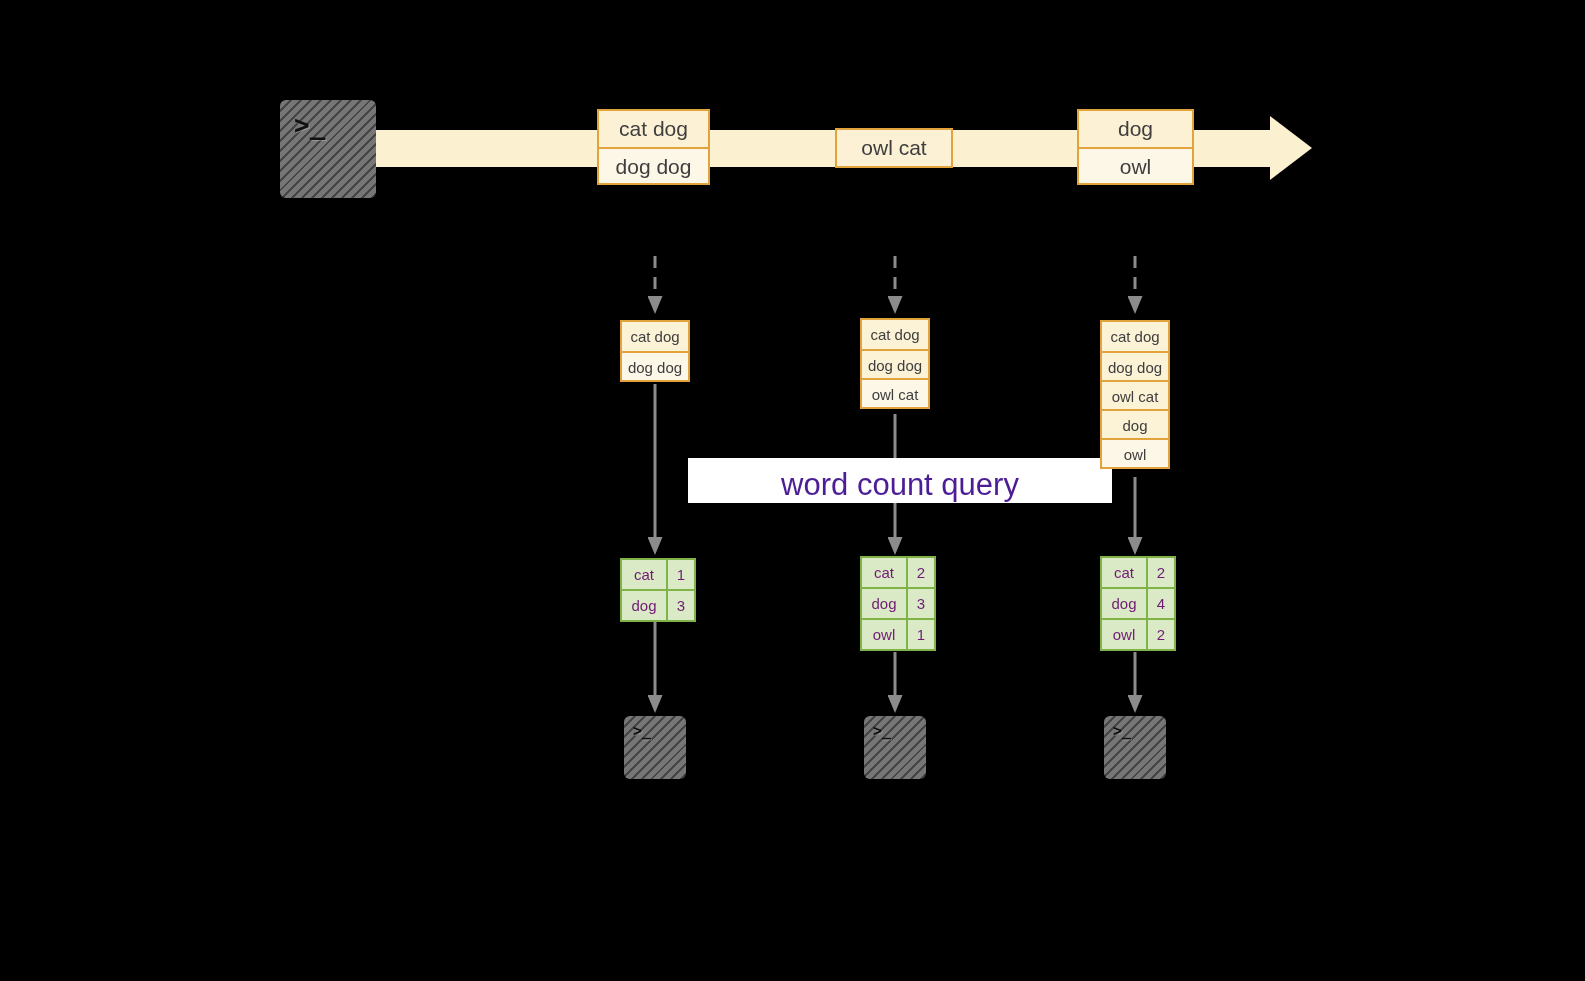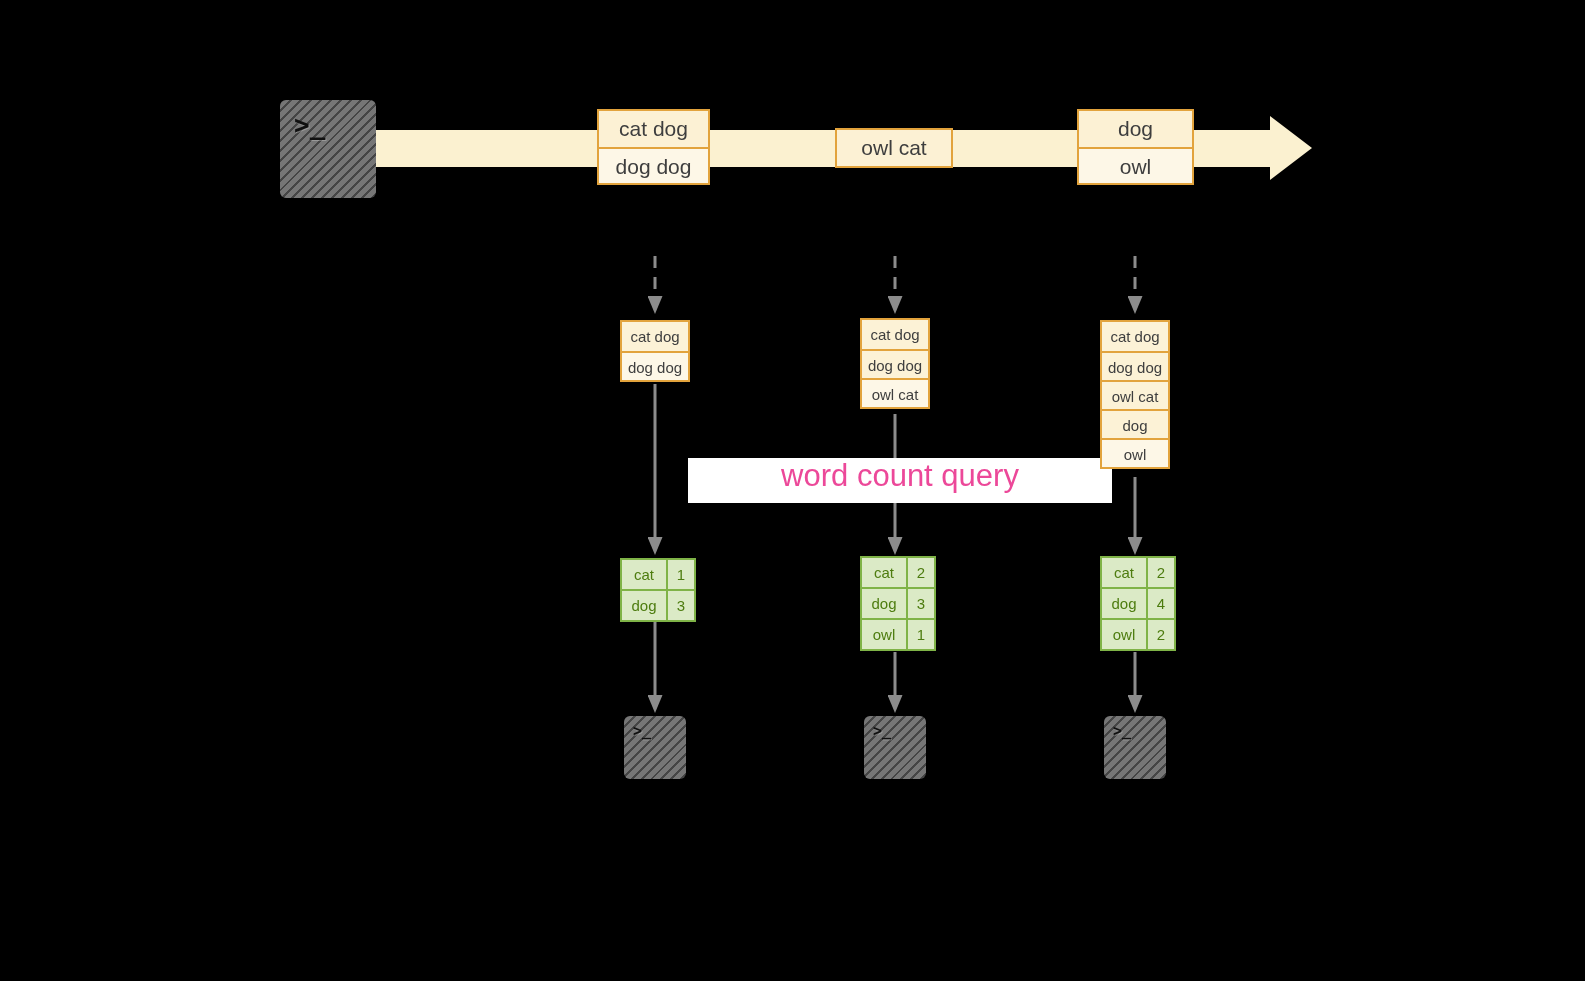--- a/index.html
+++ b/index.html
@@ -34,25 +34,25 @@
 
   
   .stack { position: absolute; width: 70px; border: 2px solid #e2a33c; z-index: 3; }
   .stack-row { height: 29px; line-height: 29px; text-align: center; font-size: 15px; color: #3e3e3e; background: #fcf2d6; }
   .stack-row + .stack-row { border-top: 2px solid #e2a33c; }
   .stack-row:last-child { background: #fdf7e7; }
 
   
   .counts { position: absolute; display: grid; grid-template-columns: 44px 26px; gap: 2px;
     background: #7fb347; border: 2px solid #7fb347; z-index: 3; }
-  .count-cell { background: #dbeac6; height: 29px; line-height: 29px; text-align: center; font-size: 15px; color: #4d7c0f; }
+  .count-cell { background: #dbeac6; height: 29px; line-height: 29px; text-align: center; font-size: 15px; color: #701a75; }
 
   
   .banner { position: absolute; left: 688px; top: 458px; width: 424px; height: 45px; background: #ffffff; z-index: 2;
-    display: flex; align-items: flex-start; justify-content: center; font-size: 31px; color: #ec4899; }
+    display: flex; align-items: flex-end; justify-content: center; font-size: 31px; color: #4c1d95; }
 </style>
 </head>
 <body>
 
 <div class="canvas">
 
   <svg class="overlay" width="1585" height="981">
     <defs>
       <marker id="ah" markerWidth="7" markerHeight="5" refX="1" refY="2.5" orient="auto" markerUnits="strokeWidth">
         <path d="M0,0 L6,2.5 L0,5 z" fill="#8c8c8c"></path>

